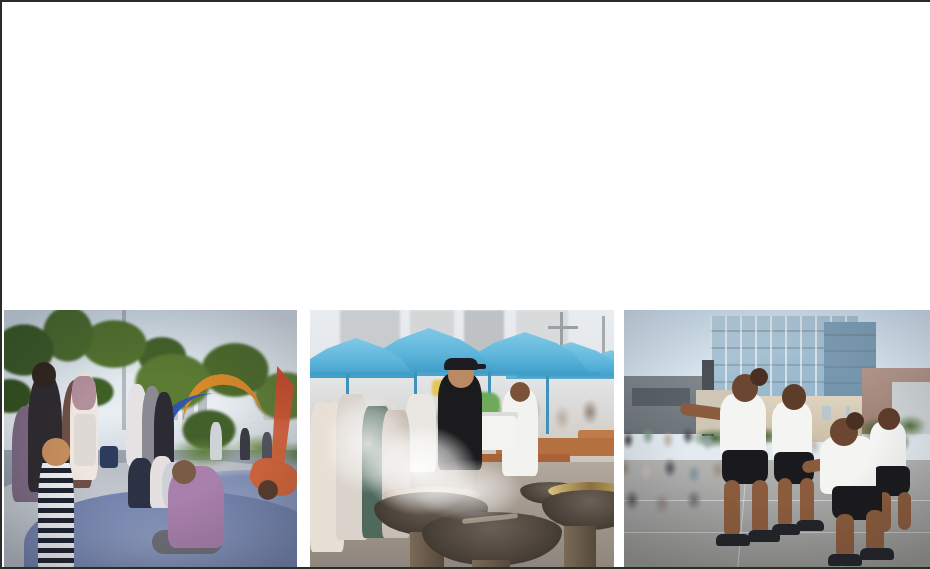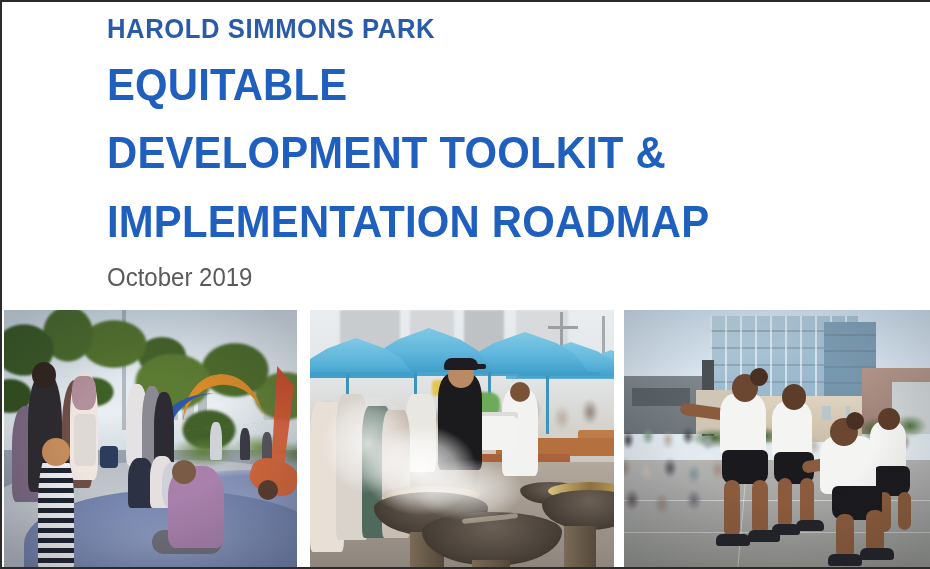--- a/index.html
+++ b/index.html
@@ -369,31 +369,20 @@
   .p3-d4s { left:250px; top:156px; width:36px;  height:30px; }
   .p3-d4l1{ left:254px; top:182px; width:13px;  height:40px; }
   .p3-d4l2{ left:274px; top:182px; width:13px;  height:38px; }
   .p3-vig { inset:0; background: radial-gradient(ellipse 220px 170px at 50% 45%, transparent 45%, rgba(24,28,34,.2) 100%); }
 </style>
 </head>
 <body>
 
 <div id="slide">
 
-  <div class="title-block">
-    <div class="eyebrow">HAROLD SIMMONS PARK</div>
-
-    <div class="main-title">
-      <span class="tline">EQUITABLE</span>
-      <span class="tline">DEVELOPMENT TOOLKIT &amp;</span>
-      <span class="tline">IMPLEMENTATION ROADMAP</span>
-    </div>
-
-    <div class="subtitle">October 2019</div>
-  </div>
 
   <div class="photo-strip">
 
     <div class="photo photo-1">
       <div class="ph-scene">
         <div class="p1-sky"></div>
         <div class="p1-skyline"></div>
         <div class="p1-pole"></div>
         <div class="p1-trees"></div>
         <div class="p1-treeR"></div>

